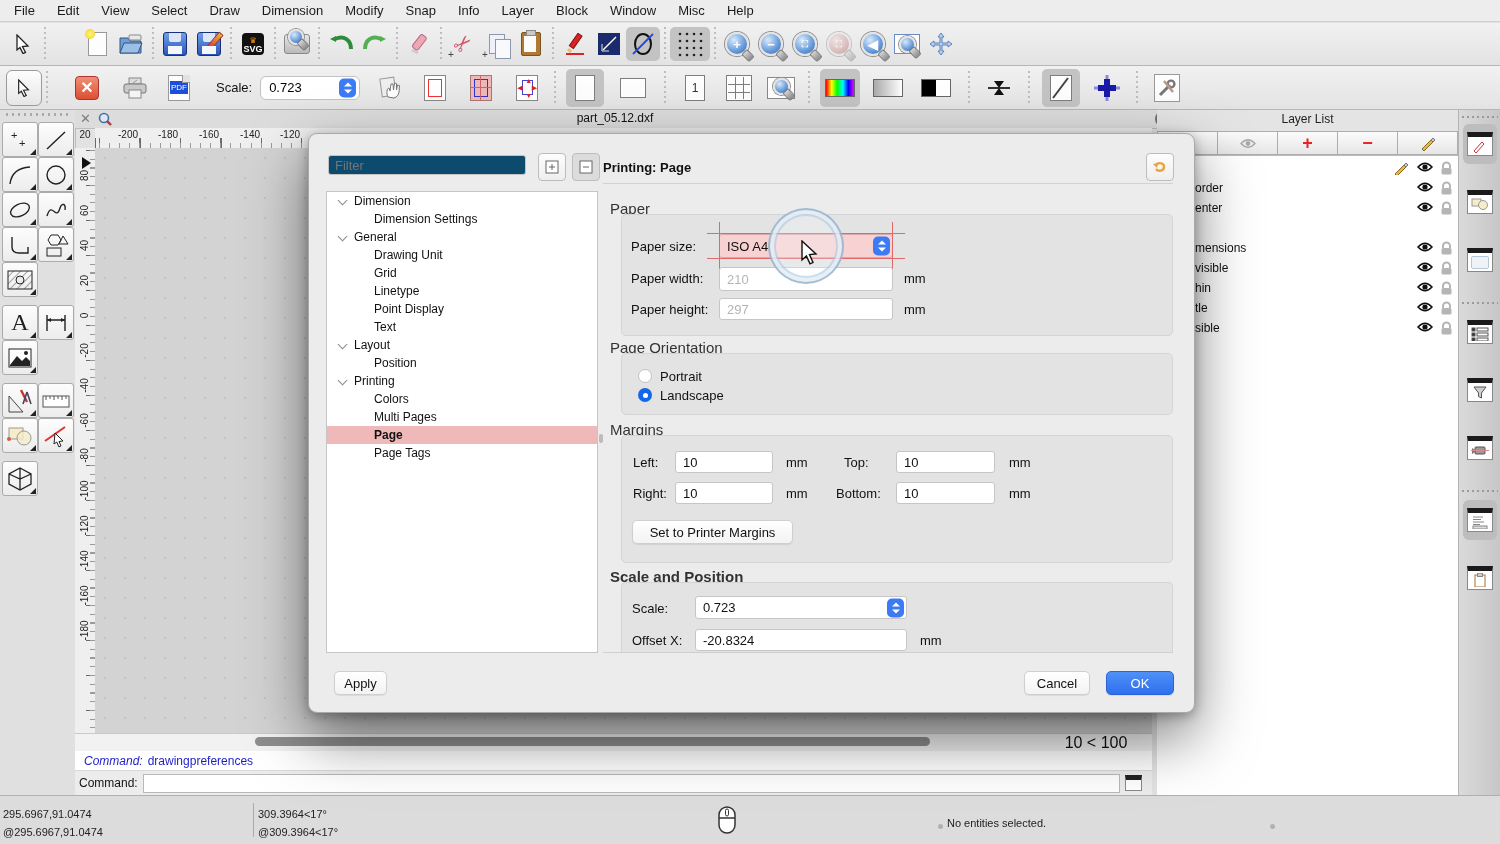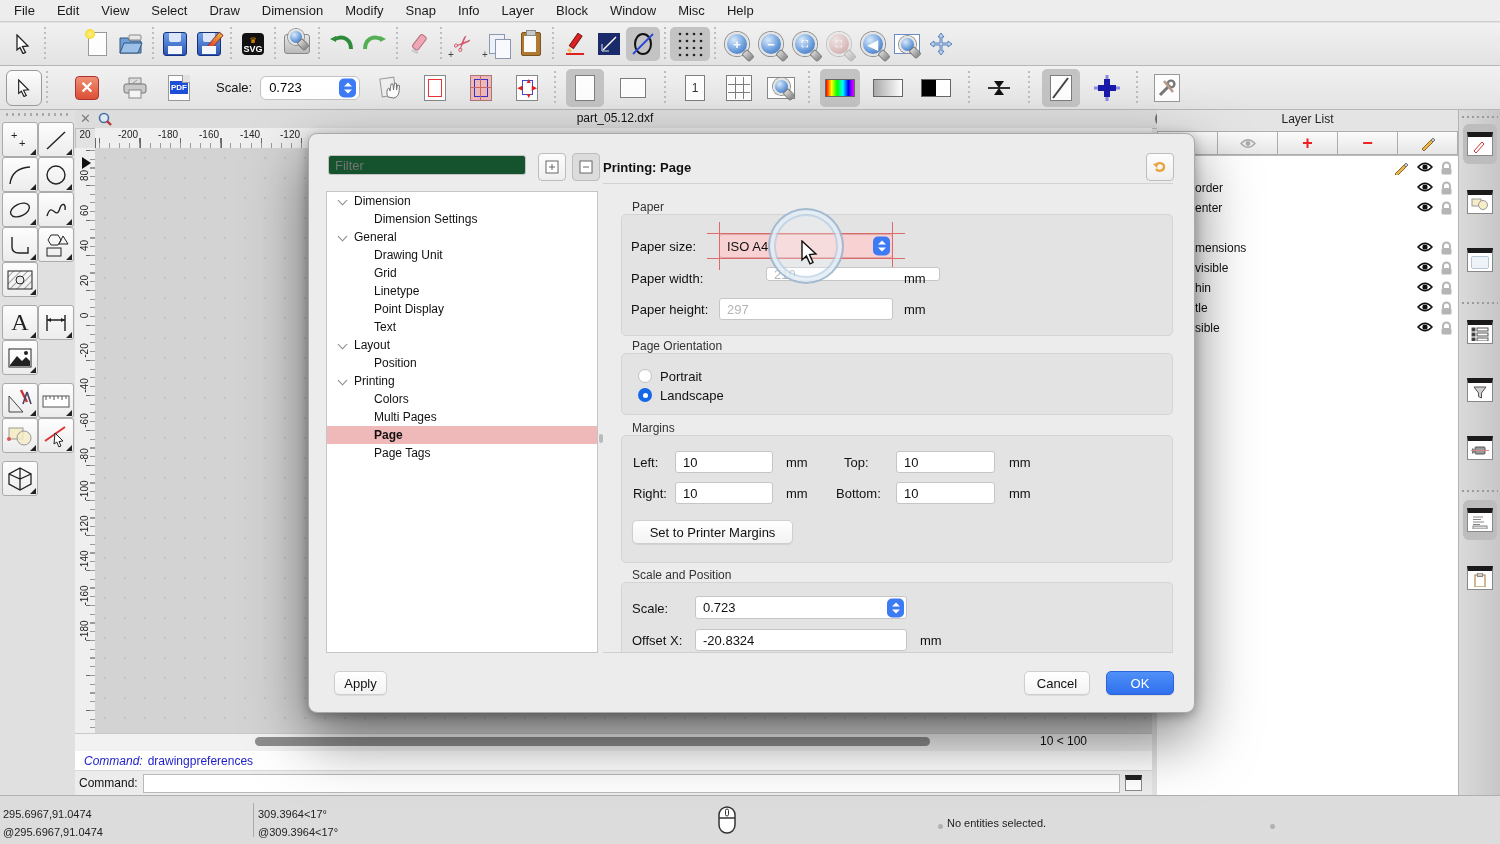--- a/index.html
+++ b/index.html
@@ -34,21 +34,21 @@
     background-image:repeating-linear-gradient(to right,#9a9a9a 0 1px,transparent 1px 10.1px),repeating-linear-gradient(to right,#6a6a6a 0 1px,transparent 1px 40.5px);
     background-size:100% 5px,100% 10px;background-position:4px 100%,4px 100%;background-repeat:repeat-x;}
   .hruler span{position:absolute;top:1px;width:30px;text-align:center;font-size:10px;color:#222;}
   .vruler{left:75px;top:148px;width:20px;height:585px;background:#efefef;border-right:1px solid #b5b5b5;
     background-image:repeating-linear-gradient(to bottom,#9a9a9a 0 1px,transparent 1px 8.75px),repeating-linear-gradient(to bottom,#6a6a6a 0 1px,transparent 1px 35px);
     background-size:5px 100%,9px 100%;background-position:100% 2px,100% 2px;background-repeat:repeat-y;}
   .vruler span{position:absolute;left:-6px;width:30px;text-align:center;font-size:10px;color:#222;transform:rotate(-90deg);}
   .canvas{left:95px;top:148px;width:1057px;height:585px;background:#d3d3d3;background-image:radial-gradient(#c2c2c2 1px,transparent 1.2px);background-size:20px 20px;overflow:hidden;}
   .scrollrow{left:75px;top:733px;width:1077px;height:17px;background:#f2f2f2;border-top:1px solid #c9c9c9;border-bottom:1px solid #c9c9c9;}
   .thumb{left:255px;top:737px;width:675px;height:9px;background:#8d8d8d;border-radius:5px;}
-  .zoomstatus{left:1040px;top:734px;width:112px;font-size:12px;color:#111;text-align:left;}
+  .zoomstatus{left:1040px;top:734px;width:112px;font-size:16px;color:#111;text-align:center;}
   .cmdhist{left:75px;top:751px;width:1077px;height:20px;background:#fff;border-bottom:1px solid #d9d9d9;font-size:12px;color:#1d1dc8;display:flex;align-items:center;padding-left:9px;box-sizing:border-box;gap:5px;}
   .cmdrow{left:75px;top:771px;width:1077px;height:24px;background:#ececec;display:flex;align-items:center;padding-left:4px;box-sizing:border-box;font-size:12px;color:#111;}
   .cmdinput{margin-left:5px;width:975px;height:17px;background:#fff;border:1px solid #b9b9b9;}
   .cmdtoggle{margin-left:5px;width:17px;height:16px;background:#fff;border:1px solid #8a8a8a;border-top:5px solid #222;box-sizing:border-box;}
   
   .layerpanel{left:1157px;top:110px;width:301px;height:685px;background:#e4e4e4;}
   .lp-title{left:1157px;top:112px;width:301px;text-align:center;font-size:12px;color:#222;}
   .lp-toolbar{left:1157px;top:131px;width:301px;height:24px;display:flex;}
   .lp-btn{flex:1;border:1px solid #adadad;border-left:none;background:linear-gradient(#fbfbfb,#e6e6e6);display:flex;align-items:center;justify-content:center;}
   .lp-list{left:1157px;top:155px;width:301px;height:640px;background:#fff;border-top:1px solid #bbb;text-align:right;}
@@ -60,31 +60,31 @@
   .dockbtn{position:absolute;left:4px;width:34px;height:40px;display:flex;align-items:center;justify-content:center;}
   .dockbtn.sel{background:#bdbdbd;border-radius:6px;}
   .miniwin{width:26px;height:24px;background:#fff;border:1px solid #888;border-top:5px solid #1a1a1a;box-sizing:border-box;display:flex;align-items:center;justify-content:center;font-size:9px;}
   .dotsep{position:absolute;left:3px;width:36px;height:2px;background:repeating-linear-gradient(to right,#9a9a9a 0 2px,transparent 2px 5px);}
   
   .statusbar{left:0;top:795px;width:1500px;height:49px;background:#dcdcdc;border-top:1px solid #b0b0b0;font-size:11px;color:#222;}
   .sb-div{position:absolute;top:803px;left:253px;width:1px;height:34px;background:#aaa;}
   .graydot{position:absolute;width:5px;height:5px;border-radius:50%;background:#b1b1b1;}
   
   .dialog{left:308px;top:133px;width:885px;height:578px;background:#ececec;border:1px solid #a9a9a9;border-radius:9px;box-shadow:0 25px 60px rgba(0,0,0,.5),0 3px 12px rgba(0,0,0,.3);}
-  .dlg-input{position:absolute;left:19px;top:21px;width:198px;height:20px;border:1px solid #c3c3c3;border-radius:3px;background:#14532d;font-size:13px;color:#9a9a9a;padding:0 6px;font-family:"Liberation Sans",sans-serif;box-sizing:border-box;}
+  .dlg-input{position:absolute;left:19px;top:21px;width:198px;height:20px;border:1px solid #c3c3c3;border-radius:3px;background:#0c4a6e;font-size:13px;color:#9a9a9a;padding:0 6px;font-family:"Liberation Sans",sans-serif;box-sizing:border-box;}
   .sqbtn{position:absolute;top:19px;width:26px;height:26px;background:linear-gradient(#fdfdfd,#eee);border:1px solid #bdbdbd;border-radius:4px;display:flex;align-items:center;justify-content:center;}
   .dlg-title{position:absolute;left:294px;top:26px;font-size:13px;font-weight:bold;color:#111;}
   .dlg-hr{position:absolute;left:294px;top:49px;width:570px;height:1px;background:#d2d2d2;}
   .tree{position:absolute;left:17px;top:57px;width:270px;height:460px;background:#fff;border:1px solid #c6c6c6;overflow:hidden;font-size:12px;color:#111;}
   .trow{position:relative;height:18px;line-height:18px;}
   .trow .lbl0{margin-left:27px;} .trow .lbl1{margin-left:47px;}
   .trow.sel{background:#f0b9b9;font-weight:bold;}
   .chev{position:absolute;left:12px;top:5px;width:6px;height:6px;border-right:1.5px solid #8b8b8b;border-bottom:1.5px solid #8b8b8b;transform:rotate(45deg);}
   .grp{position:absolute;left:312px;width:550px;background:#e3e3e3;border:1px solid #d4d4d4;border-radius:5px;}
-  .sect{position:absolute;left:323px;font-size:12px;color:#333;}
+  .sect{position:absolute;left:301px;font-size:15px;color:#333;}
   .frow{position:absolute;font-size:13px;color:#111;}
   .field{position:absolute;background:#fff;border:1px solid #c6c6c6;border-radius:3px;font-size:13px;color:#111;display:flex;align-items:center;padding:0 7px;box-sizing:border-box;}
   .field.ghost{color:#b5b5b5;}
   .stepper{position:absolute;width:17px;height:19px;background:#3d7bf5;border-radius:5px;top:50%;transform:translateY(-50%);right:2px;}
   .stepper::before{content:'';position:absolute;left:5px;top:4px;border-left:4px solid transparent;border-right:4px solid transparent;border-bottom:4px solid #fff;}
   .stepper::after{content:'';position:absolute;left:5px;bottom:4px;border-left:4px solid transparent;border-right:4px solid transparent;border-top:4px solid #fff;}
   .radio{position:absolute;width:14px;height:14px;border-radius:50%;background:#fff;border:1px solid #c2c2c2;box-sizing:border-box;}
   .radio.on{background:#1667e8;border:none;}
   .radio.on::after{content:'';position:absolute;left:4.5px;top:4.5px;width:5px;height:5px;border-radius:50%;background:#fff;}
   .btn{position:absolute;height:22px;background:linear-gradient(#fff,#f3f3f3);border:1px solid #cfcfcf;border-radius:5px;font-size:13px;color:#111;display:flex;align-items:center;justify-content:center;box-shadow:0 1px 1px rgba(0,0,0,.08);}
@@ -284,21 +284,21 @@
         <svg width="26" height="22" viewBox="0 0 26 22">
           <rect x="7" y="1" width="12" height="6" fill="#ddd" stroke="#888"></rect>
           <rect x="2" y="7" width="22" height="9" rx="2" fill="linear-gradient(#eee,#aaa)" fill-opacity="1" stroke="#777" style="fill:#c9c9c9"></rect>
           <rect x="7" y="13" width="12" height="8" fill="#f4f4f4" stroke="#888"></rect>
           <path d="M11 6 L15 3" stroke="#999"></path>
         </svg>
       </div>
     <div style="width:10px"></div>
     <div class="tbtn">
         <div style="width:20px;height:24px;background:#fdfdfd;border:1px solid #999;position:relative;display:flex;align-items:center;justify-content:center;">
-          <div style="background:#1d4ed8;color:#fff;font-size:8px;font-weight:bold;padding:2px 1px;">PDF</div>
+          <div style="background:#1d4ed8;color:#fff;font-size:8px;font-weight:normal;padding:2px 1px;">PDF</div>
           <div style="position:absolute;right:-1px;top:-1px;width:7px;height:7px;background:#e2e2e2;border-left:1px solid #999;border-bottom:1px solid #999;"></div>
         </div>
       </div>
     <div style="width:16px"></div>
     <span style="font-size:13px;color:#111;margin:0 8px 0 4px;">Scale:</span>
     <div style="position:relative;width:100px;height:24px;background:#fff;border:1px solid #c2c2c2;border-radius:6px;display:flex;align-items:center;padding-left:8px;box-sizing:border-box;font-size:13px;">
       <span>0.723</span>
       <div class="stepper" style="right:3px;"></div>
     </div>
     <div style="width:14px"></div>
@@ -864,21 +864,21 @@
     <span class="frow" style="left:322px;top:105px;">Paper size:</span>
     <div class="field" style="left:410px;top:100px;width:174px;height:24px;background:#f8d2d2;border-color:#dba8a8;">
       <span>ISO A4</span>
       <div class="stepper"></div>
     </div>
     <div class="redline" style="left:398px;top:99px;width:198px;height:1px;"></div>
     <div class="redline" style="left:398px;top:124px;width:198px;height:1px;"></div>
     <div class="redline" style="left:410px;top:88px;width:1px;height:48px;"></div>
     <div class="redline" style="left:583px;top:88px;width:1px;height:48px;"></div>
     <span class="frow" style="left:322px;top:137px;">Paper width:</span>
-    <div class="field ghost" style="left:410px;top:133px;width:174px;height:14px;margin-left:47px;">
+    <div class="field ghost" style="left:410px;top:133px;width:174px;height:24px;">
         <span>210</span>
       </div>
     <span class="frow" style="left:595px;top:137px;">mm</span>
     <span class="frow" style="left:322px;top:168px;">Paper height:</span>
     <div class="field ghost" style="left:410px;top:164px;width:174px;height:22px;">
         <span>297</span>
       </div>
     <span class="frow" style="left:595px;top:168px;">mm</span>
 
     <div class="sect" style="top:205px;">Page Orientation</div>
@@ -907,21 +907,21 @@
     <span class="frow" style="left:477px;top:352px;">mm</span>
     <span class="frow" style="left:527px;top:352px;">Bottom:</span>
     <div class="field" style="left:587px;top:348px;width:99px;height:22px;">
         <span>10</span>
       </div>
     <span class="frow" style="left:700px;top:352px;">mm</span>
     <div class="btn" style="left:323px;top:386px;width:159px;">
         <span>Set to Printer Margins</span>
       </div>
 
-    <div class="sect" style="top:434px;">Scale and Position</div>
+    <div class="sect" style="top:434px;font-weight:bold;">Scale and Position</div>
     <div class="grp" style="top:448px;height:70px;border-radius:5px 5px 0 0;border-bottom:none;"></div>
     <span class="frow" style="left:323px;top:467px;">Scale:</span>
     <div class="field" style="left:386px;top:462px;width:212px;height:23px;">
         <span>0.723</span>
         <div class="stepper"></div>
       </div>
     <span class="frow" style="left:323px;top:499px;">Offset X:</span>
     <div class="field" style="left:386px;top:495px;width:212px;height:22px;">
         <span>-20.8324</span>
       </div>

